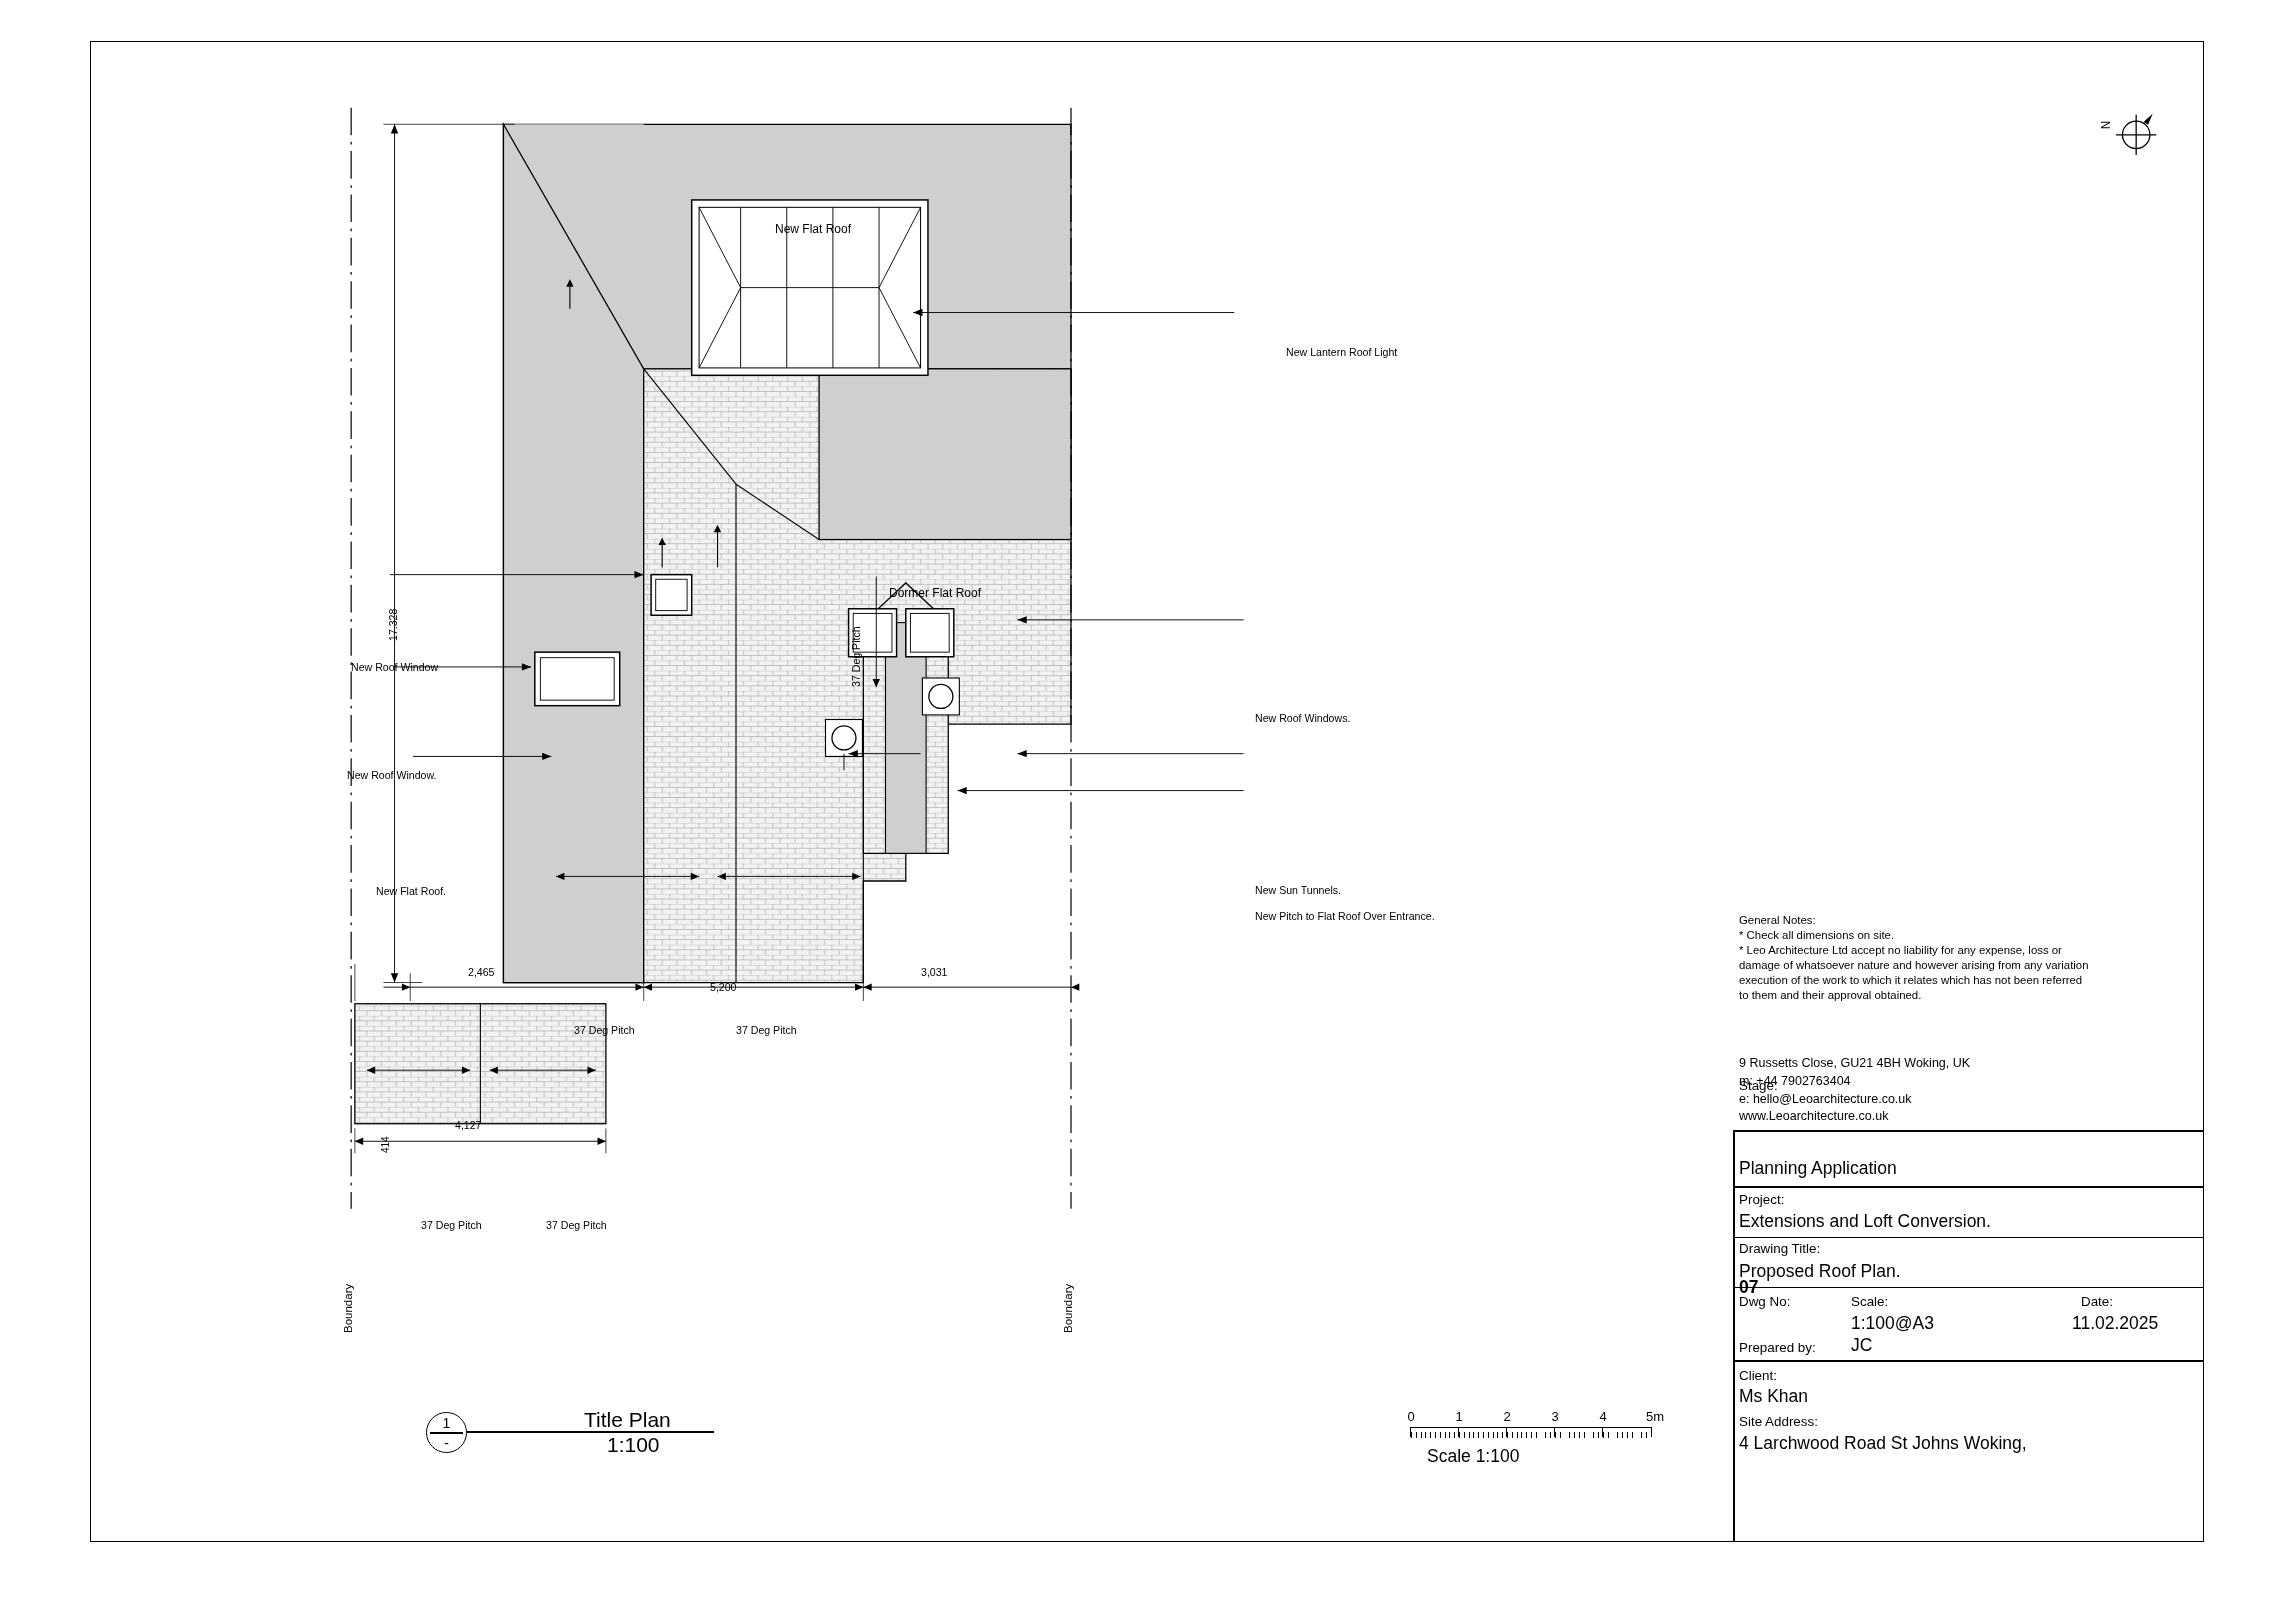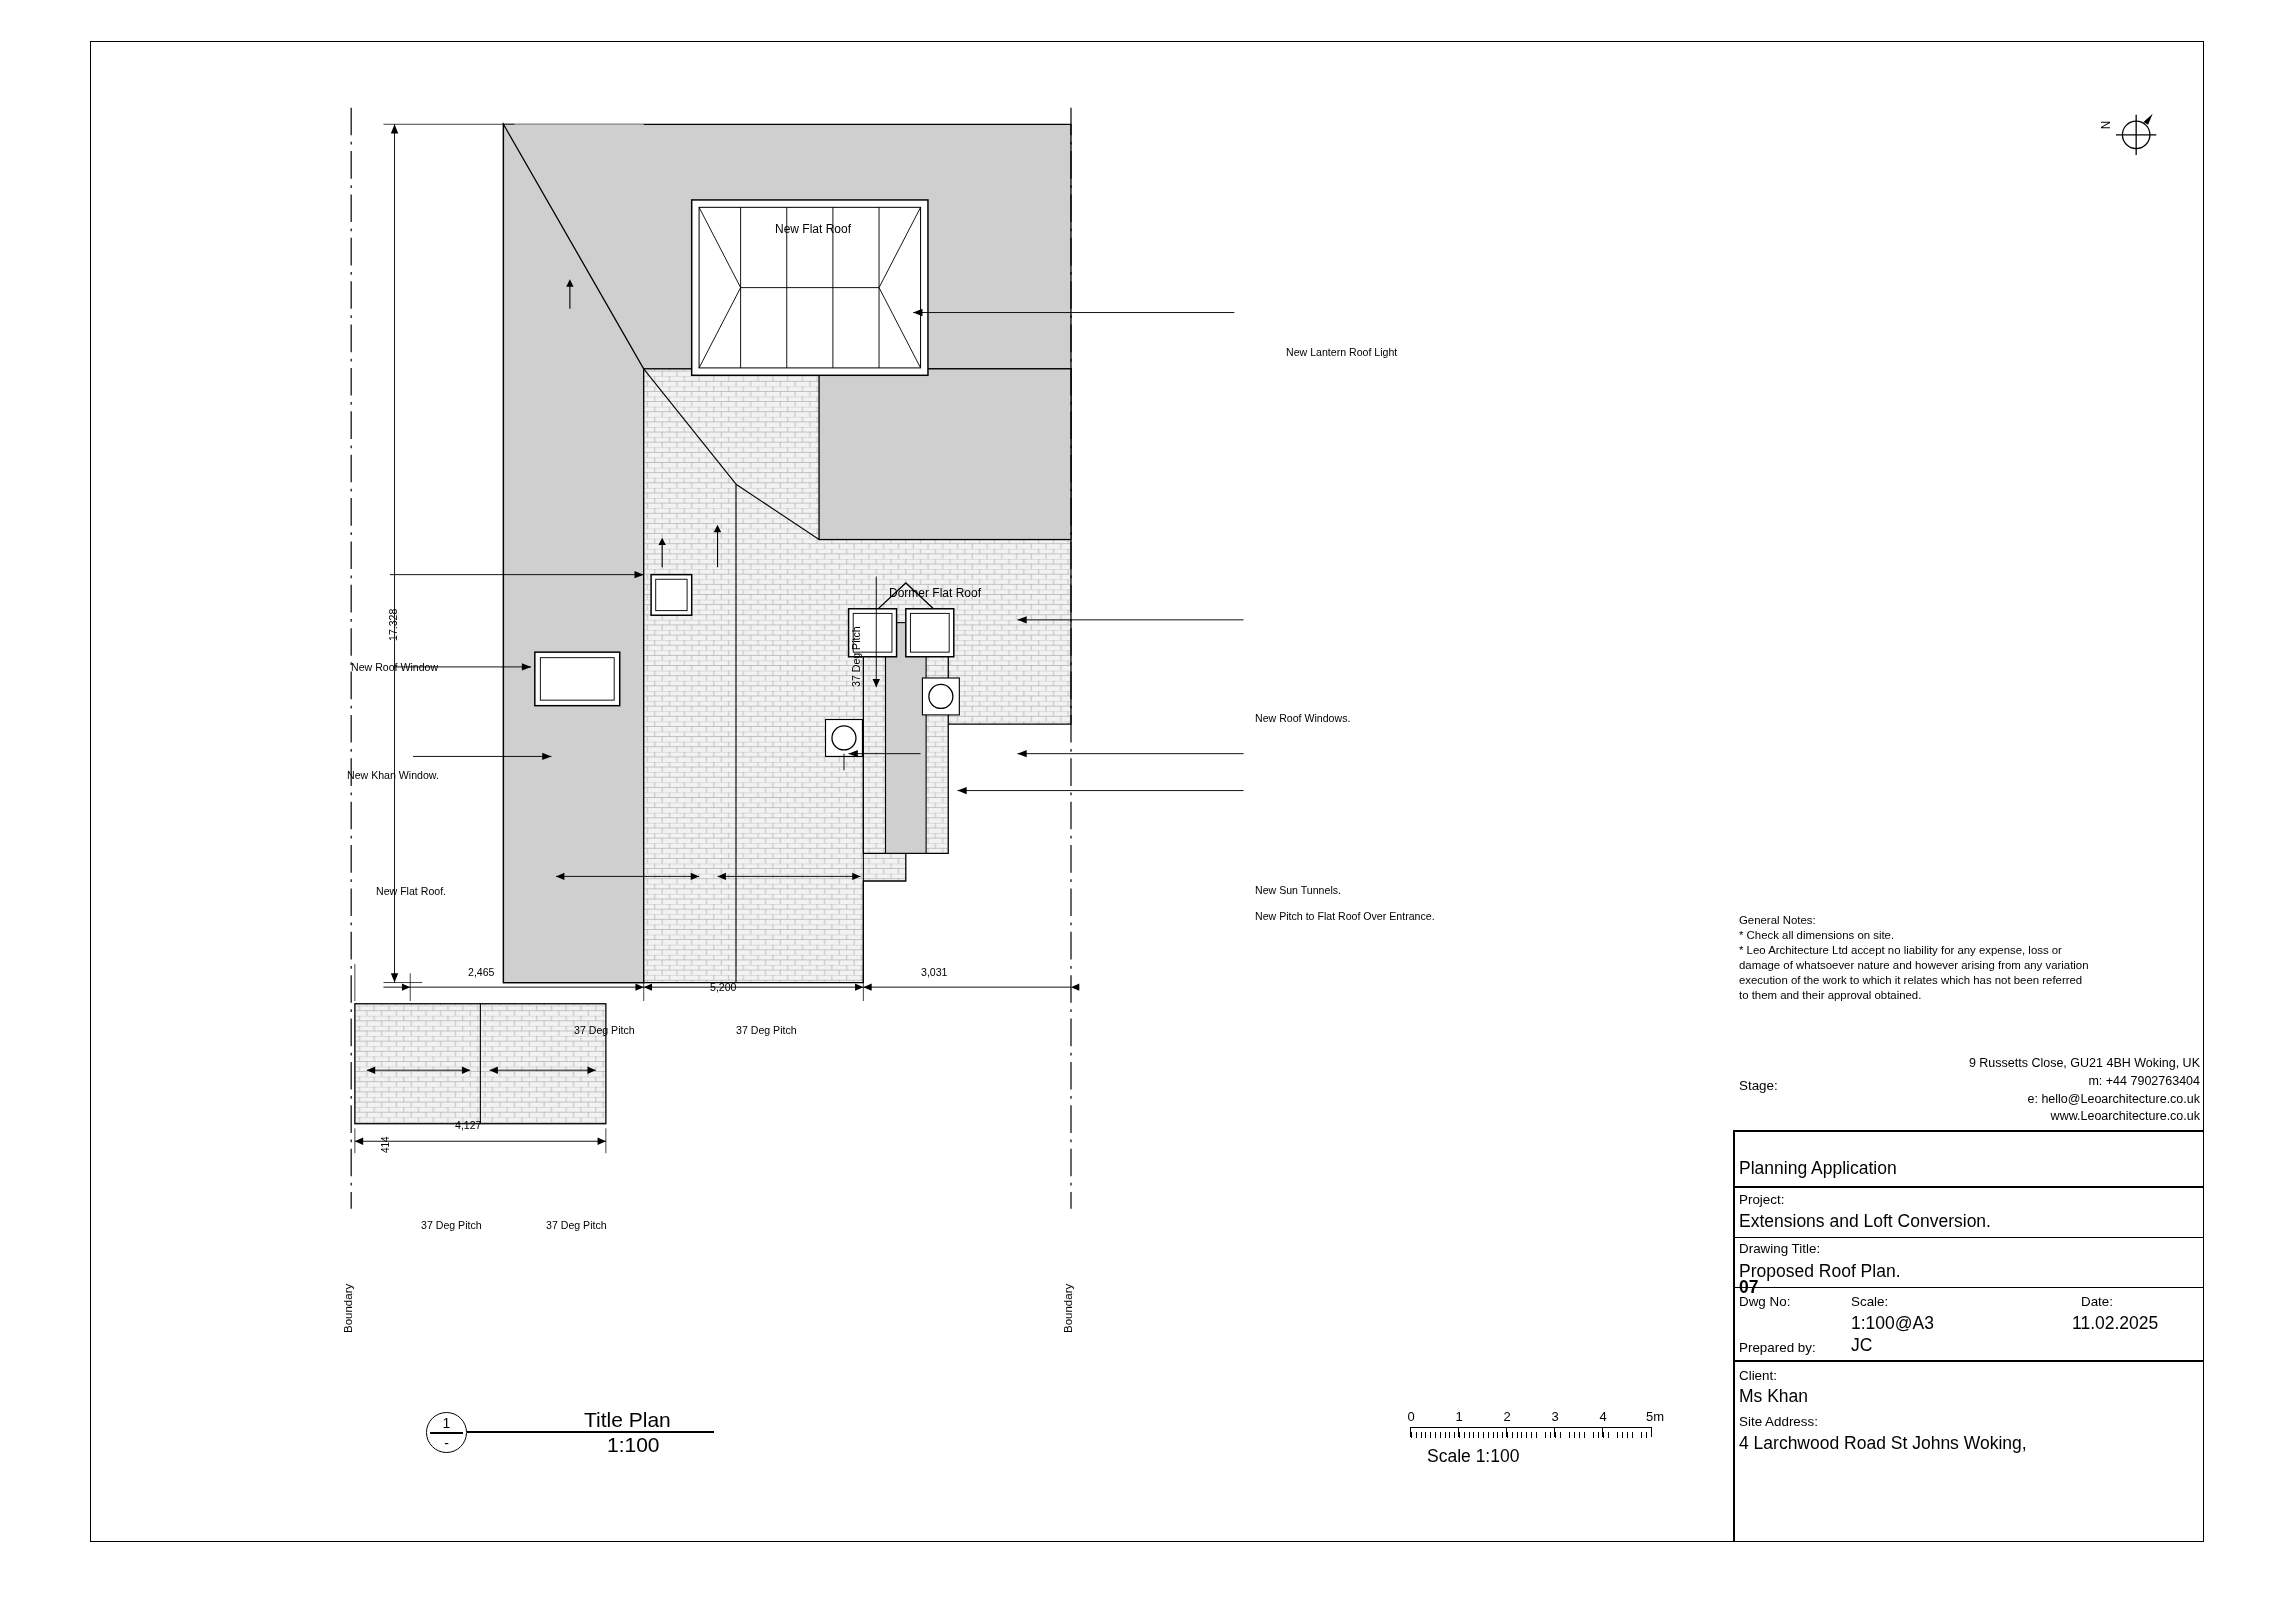--- a/index.html
+++ b/index.html
@@ -109,21 +109,21 @@
     position: absolute;
     left: 9.2px;
     top: -3.7px;
     width: 54px;
     height: 55px;
   }
   .addr {
     position: absolute;
     left: 1739px;
     width: 461px;
-    text-align: right;
+    text-align: left;
     font-size: 12.5px;
     line-height: 1.38;
   }
 
   
   .keycircle {
     position: absolute;
     width: 41px; height: 41px;
     border: 1.5px solid #000;
     border-radius: 50%;
@@ -354,21 +354,21 @@
       <path d="M500 775 l-10 -4 l0 8 z" fill="#000"></path>
     </svg>
 
     <div class="lbl" style="left:685px; top:181px;">New Flat Roof</div>
     <div class="lbl" style="left:799px; top:545px;">Dormer Flat Roof</div>
     <div class="lbl s" style="left:1156px; top:305px;padding-left:40px;">New Lantern Roof Light</div>
     <div class="lbl s" style="left:1165px; top:671px;">New Roof Windows.</div>
     <div class="lbl s" style="left:1165px; top:843px;">New Sun Tunnels.</div>
     <div class="lbl s" style="left:1165px; top:869px; white-space:normal; width:180px; line-height:1.3;">New Pitch to Flat Roof Over Entrance.</div>
     <div class="lbl s" style="left:245px; top:620px;padding-left:16px;">New Roof Window</div>
-    <div class="lbl s" style="left:257px; top:728px;">New Khan Window.</div>
+    <div class="lbl s" style="left:257px; top:728px;">New Roof Window.</div>
     <div class="lbl s" style="left:286px; top:844px;">New Flat Roof.</div>
 
     <div class="lbl s" style="left:484px; top:983px;">37 Deg Pitch</div>
     <div class="lbl s" style="left:646px; top:983px;">37 Deg Pitch</div>
     <div class="lbl s" style="left:331px; top:1178px;">37 Deg Pitch</div>
     <div class="lbl s" style="left:456px; top:1178px;">37 Deg Pitch</div>
     <div class="lbl s" style="left:760px; top:646px; transform: rotate(-90deg); transform-origin: left top;">37 Deg Pitch</div>
 
     <div class="lbl s" style="left:297px; top:600px; transform: rotate(-90deg); transform-origin: left top;">17.328</div>
     <div class="lbl" style="left:290px; top:1112px; transform: rotate(-90deg); transform-origin: left top; font-size:10px;">414</div>

